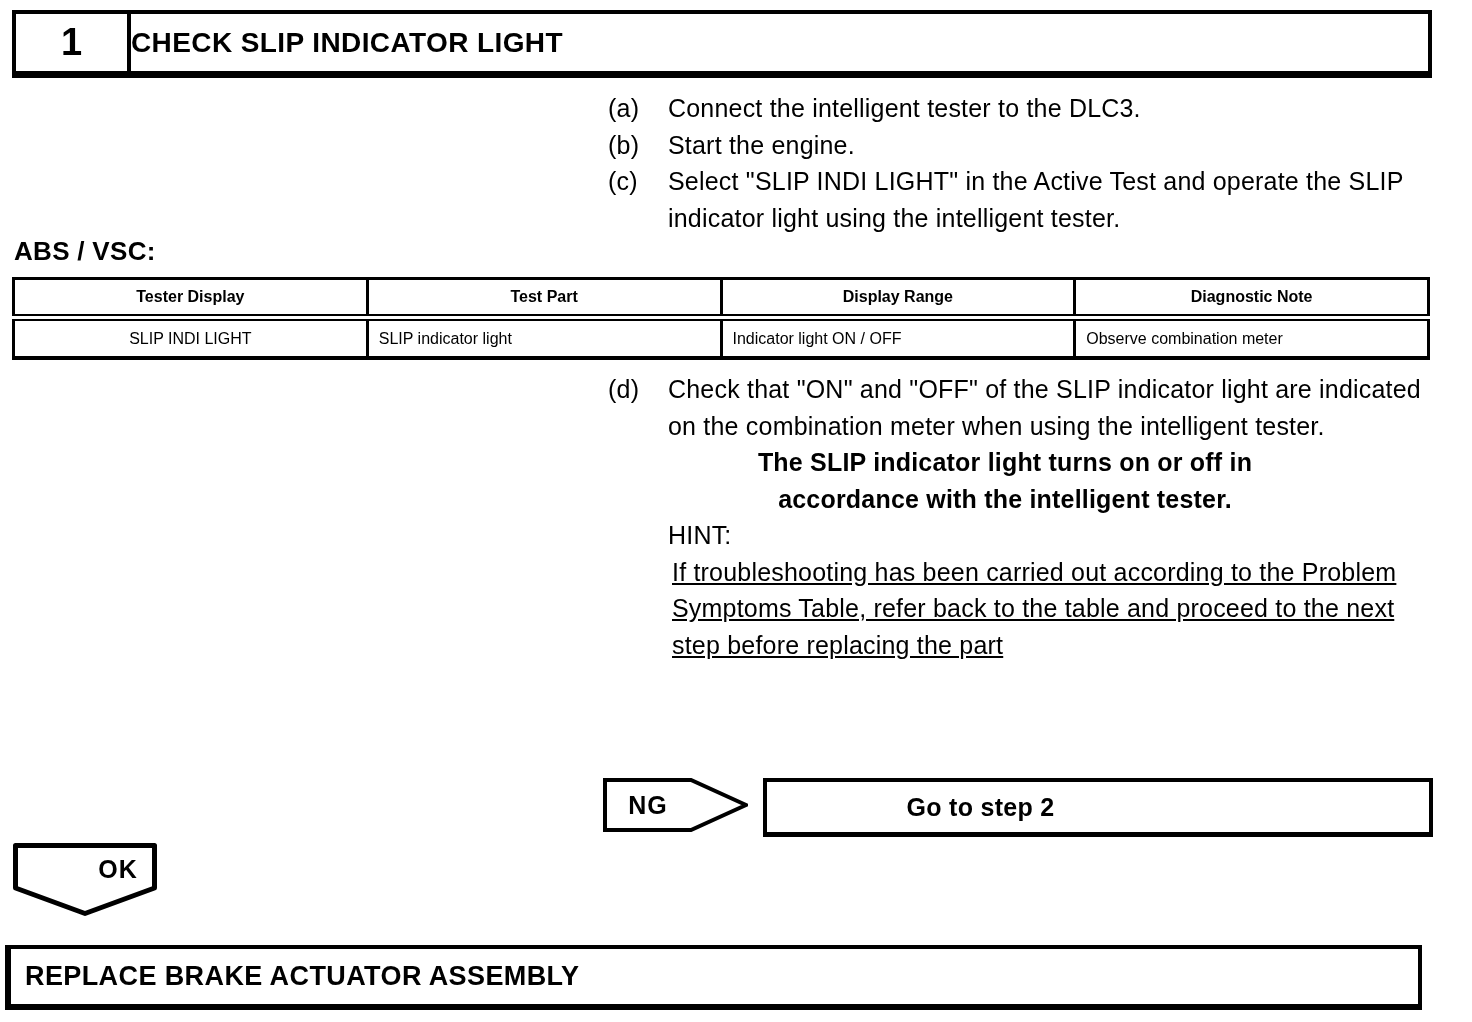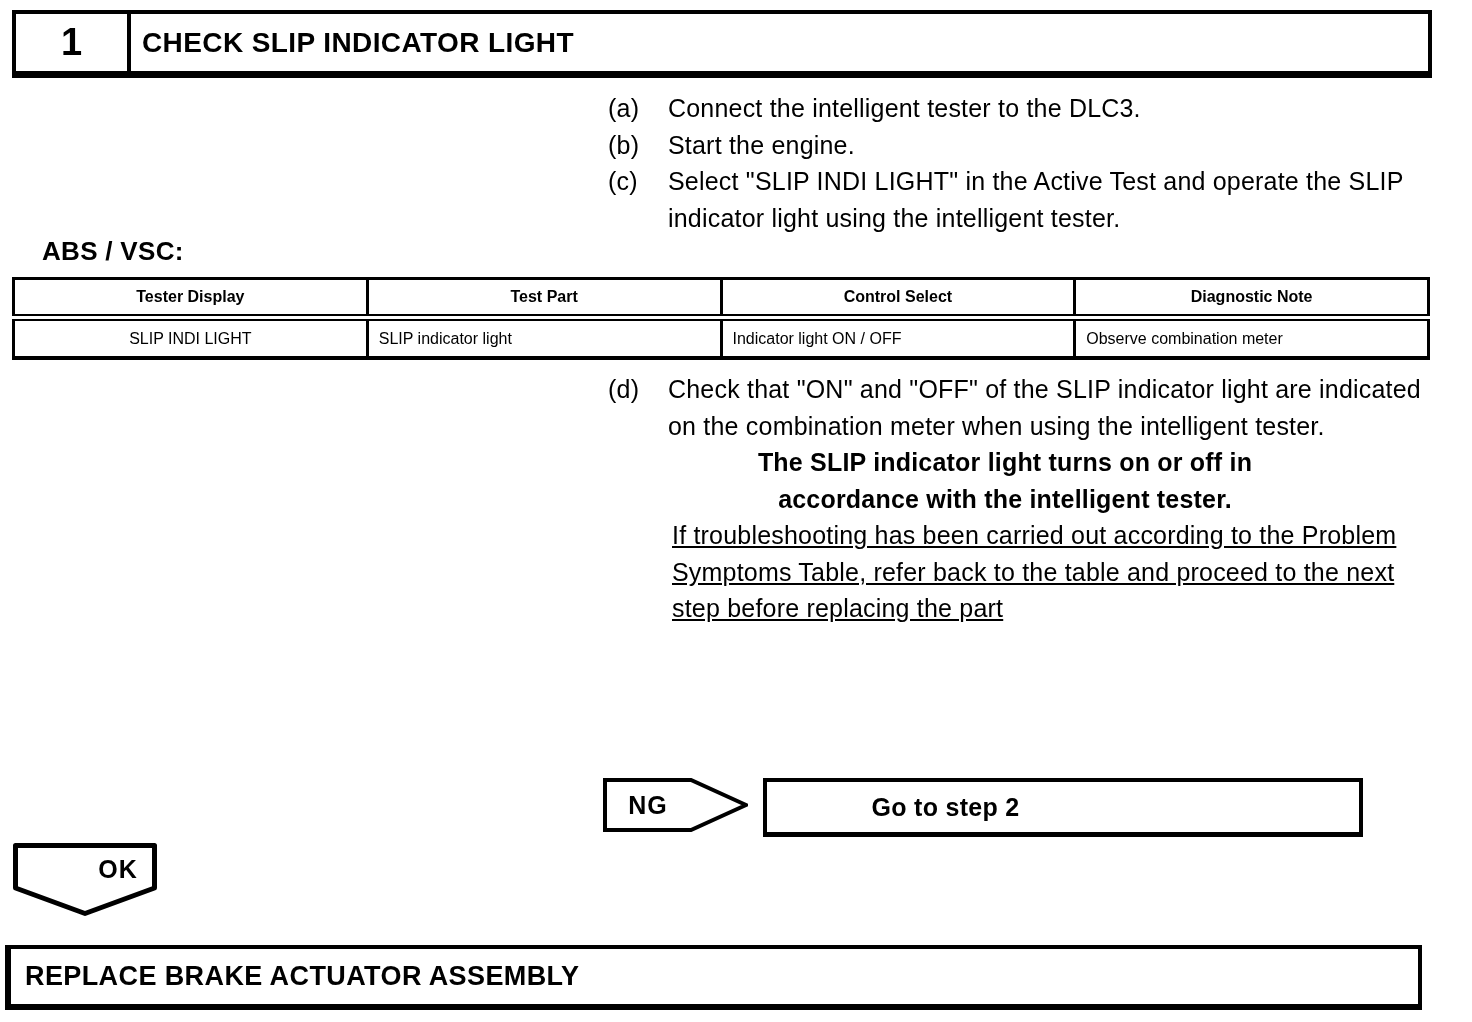--- a/index.html
+++ b/index.html
@@ -25,37 +25,36 @@
   .step-number {
     width: 115px; flex: none;
     border-right: 4px solid #000;
     box-sizing: border-box;
     display: flex; align-items: center; justify-content: center;
     font-size: 38px; font-weight: bold;
   }
   .step-title {
     flex: 1;
     display: flex; align-items: center;
-    padding-left: 11px;
     font-size: 28px; font-weight: bold; letter-spacing: 0.4px;
   }
 
   
   .substeps {
     position: absolute; left: 608px; top: 90px; width: 825px;
     font-size: 25px; line-height: 36.5px; letter-spacing: 0.2px;
   }
   .substep { display: flex; }
   .substep-label { width: 60px; flex: none; }
   .substep-text { width: 762px; }
 
   
   .table-caption {
     position: absolute; left: 14px; top: 236px;
-    font-size: 26px; font-weight: bold; letter-spacing: 0.3px; margin-left: 28px;
+    font-size: 26px; font-weight: bold; letter-spacing: 0.3px;
   }
 
   
   .spec-table {
     position: absolute; left: 12px; top: 277px;
     width: 1418px;
     border-collapse: collapse; table-layout: fixed;
     background: #fff;
   }
   .spec-table th {
@@ -87,21 +86,21 @@
   
   .ng-arrow { position: absolute; left: 603px; top: 778px; width: 145px; height: 54px; }
   .ng-arrow svg { position: absolute; left: 0; top: 0; }
   .ng-label {
     position: absolute; left: 0; top: 0; width: 90px; height: 54px;
     display: flex; align-items: center; justify-content: center;
     font-size: 25px; font-weight: bold; letter-spacing: 1px; text-align: center;
   }
   .goto-box {
     position: absolute; left: 763px; top: 778px;
-    width: 600px; height: 59px;
+    width: 670px; height: 59px;
     border: 4px solid #000; border-bottom-width: 5px;
     box-sizing: border-box;
     display: flex; align-items: center; justify-content: center;
     padding-right: 235px;
     font-size: 25px; font-weight: bold; letter-spacing: 0.3px;
     background: #fff;
   }
 
   
   .ok-arrow { position: absolute; left: 13px; top: 843px; width: 144px; height: 74px; }
@@ -147,40 +146,41 @@
     </div>
   </div>
 
   <div class="table-caption">ABS / VSC:</div>
 
   <table class="spec-table">
     <thead>
       <tr>
         <th>Tester Display</th>
         <th>Test Part</th>
-        <th>Control Select</th>
+        <th>Display Range</th>
         <th>Diagnostic Note</th>
       </tr>
     </thead>
     <tbody>
       <tr>
         <td class="c-center">SLIP INDI LIGHT</td>
         <td>SLIP indicator light</td>
         <td>Indicator light ON / OFF</td>
         <td>Observe combination meter</td>
       </tr>
     </tbody>
   </table>
 
   <div class="substep-d-block">
     <div class="substep">
       <span class="substep-label">(d)</span>
       <span class="substep-text">Check that "ON" and "OFF" of the SLIP indicator light are indicated on the combination meter when using the intelligent tester.</span>
     </div>
     <div class="crit-text">The SLIP indicator light turns on or off in accordance with the intelligent tester.</div>
+    <div class="hint-label">HINT:</div>
     <div class="hint-text">If troubleshooting has been carried out according to the Problem Symptoms Table, refer back to the table and proceed to the next step before replacing the part</div>
   </div>
 
   <div class="ng-arrow">
     <svg width="145" height="54" viewBox="0 0 145 54">
       <polygon points="2,2 88,2 143,27 88,52 2,52" fill="#ffffff" stroke="#000000" stroke-width="4"></polygon>
     </svg>
     <span class="ng-label">NG</span>
   </div>
   <div class="goto-box">

